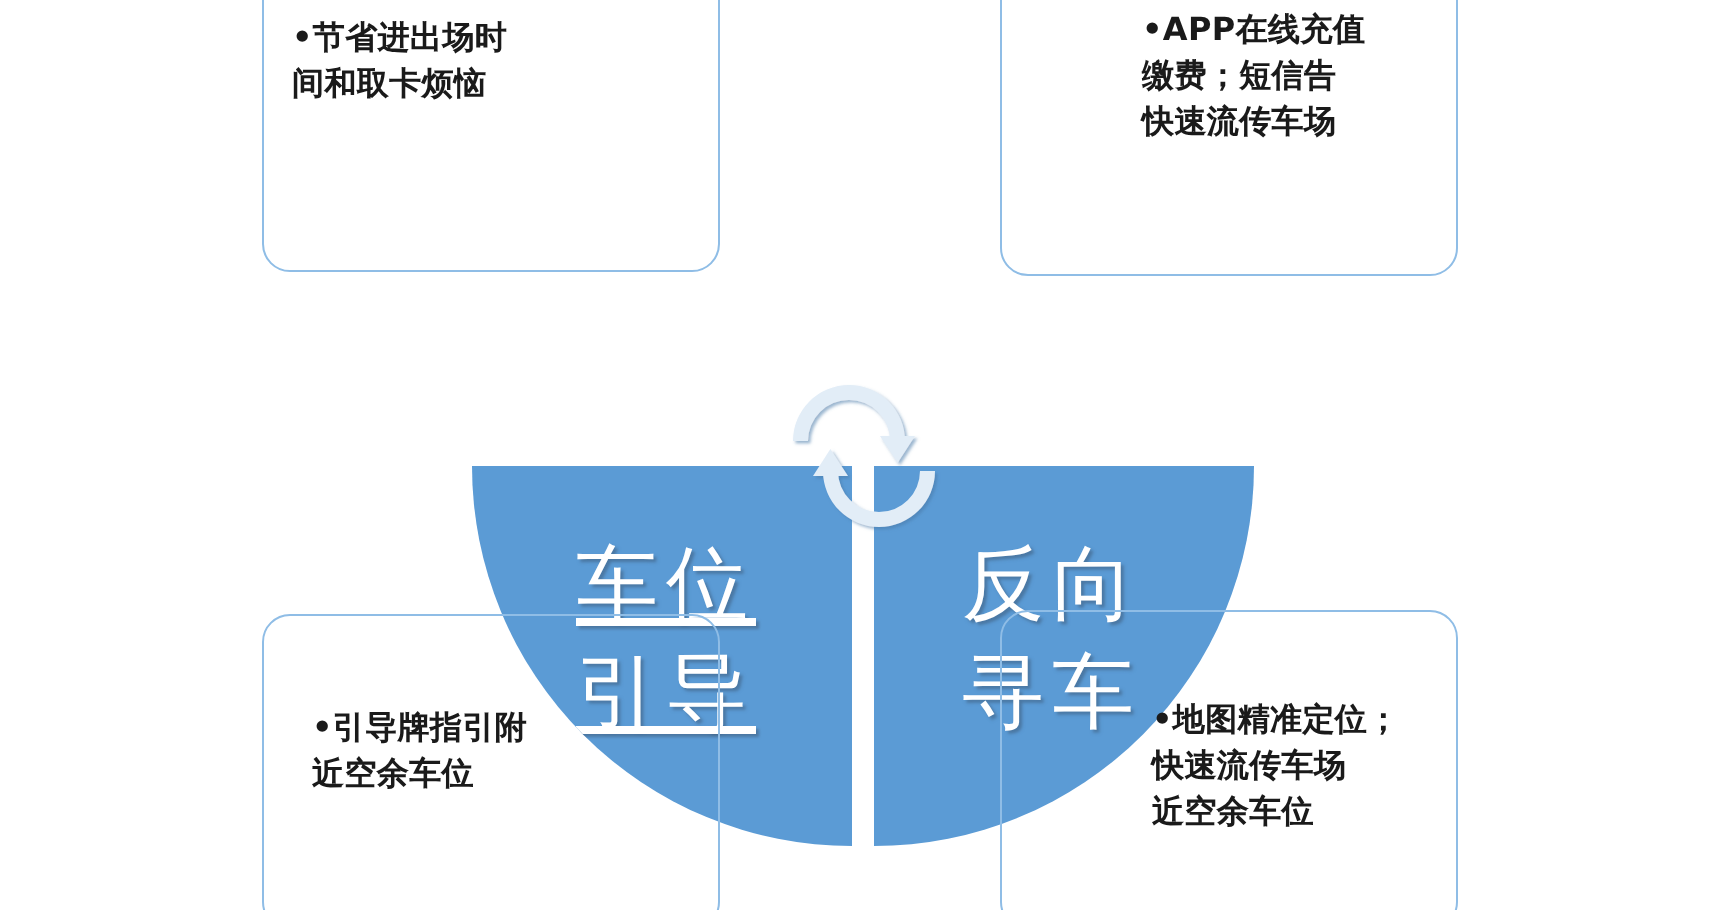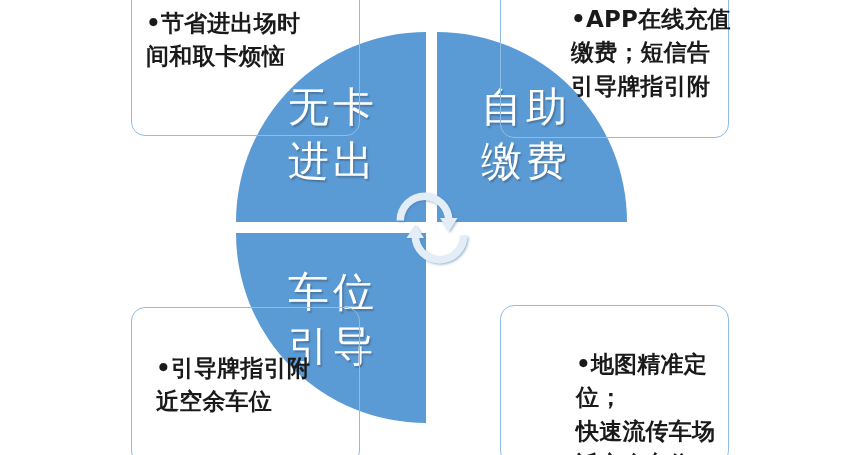--- a/index.html
+++ b/index.html
@@ -22,21 +22,21 @@
   .callout {
     position: absolute;
     box-sizing: border-box;
     border: 1.4px solid #8fbde6;
     border-radius: 14px;
     background: transparent;
     z-index: 3;
   }
   .callout .ctext {
     position: absolute;
-    font-size: 23px;
+    font-size: 16px;
     line-height: 1.45;
     color: #1a1a1a;
     font-weight: 600;
     letter-spacing: 0.2px;
     white-space: pre-line;
     font-family: "DejaVu Sans", "Liberation Sans", sans-serif;
   }
 
   
   #box-tl { left: 131px; top: -22px; width: 229px; height: 158px; }
@@ -83,56 +83,52 @@
     font-size: 41px;
     line-height: 1.32;
     font-weight: 400;
     letter-spacing: 4px;
     white-space: pre-line;
     text-shadow: 1.5px 1.5px 1.6px rgba(60,90,120,0.55);
     font-family: "DejaVu Sans", "Liberation Sans", sans-serif;
   }
   #q-tl .qlabel { top: 48px;  left: 2px; }
   #q-tr .qlabel { top: 48px;  left: -6px; }
-  #q-bl .qlabel { top: 32px;  left: 2px; }
+  #q-bl .qlabel { top: 32px;  left: 2px; text-decoration: underline; }
   #q-br .qlabel { top: 32px;  left: -6px; }
 
   
   #cycle {
     position: absolute;
     left: 157px;
     top: 157px;
     width: 78px;
     height: 78px;
     z-index: 4;
     pointer-events: none;
   }
 </style>
 </head>
 <body>
 
 <div id="stage">
 
   <div id="wheel">
 
-    <div class="quad" id="q-tl">
-      <div class="qlabel">无卡
-进出</div>
-    </div>
 
-    <div class="quad" id="q-tr">
-      <div class="qlabel">自助
-缴费</div>
-    </div>
 
     <div class="quad" id="q-bl">
       <div class="qlabel">车位
 引导</div>
     </div>
 
+    <div class="quad" id="q-br">
+      <div class="qlabel">反向
+寻车</div>
+    </div>
 
     <svg id="cycle" viewBox="0 0 78 78">
       <defs>
         <filter id="arrShadow" x="-40%" y="-40%" width="190%" height="190%">
           <feDropShadow dx="1.2" dy="1.2" stdDeviation="0.9" flood-color="#4a7aa8" flood-opacity="0.55"></feDropShadow>
         </filter>
       </defs>
       <g filter="url(#arrShadow)" fill="#e2edf7">
 
         <path d="M3.5,31.5
@@ -153,21 +149,21 @@
   </div>
 
   <div class="callout" id="box-tl">
     <div class="ctext">•节省进出场时
  间和取卡烦恼</div>
   </div>
 
   <div class="callout" id="box-tr">
     <div class="ctext">•APP在线充值
  缴费；短信告
- 引导牌指引附</div>
+ 快速流传车场</div>
   </div>
 
   <div class="callout" id="box-bl">
     <div class="ctext">•引导牌指引附
  近空余车位</div>
   </div>
 
   <div class="callout" id="box-br">
     <div class="ctext">•地图精准定位；
  快速流传车场

